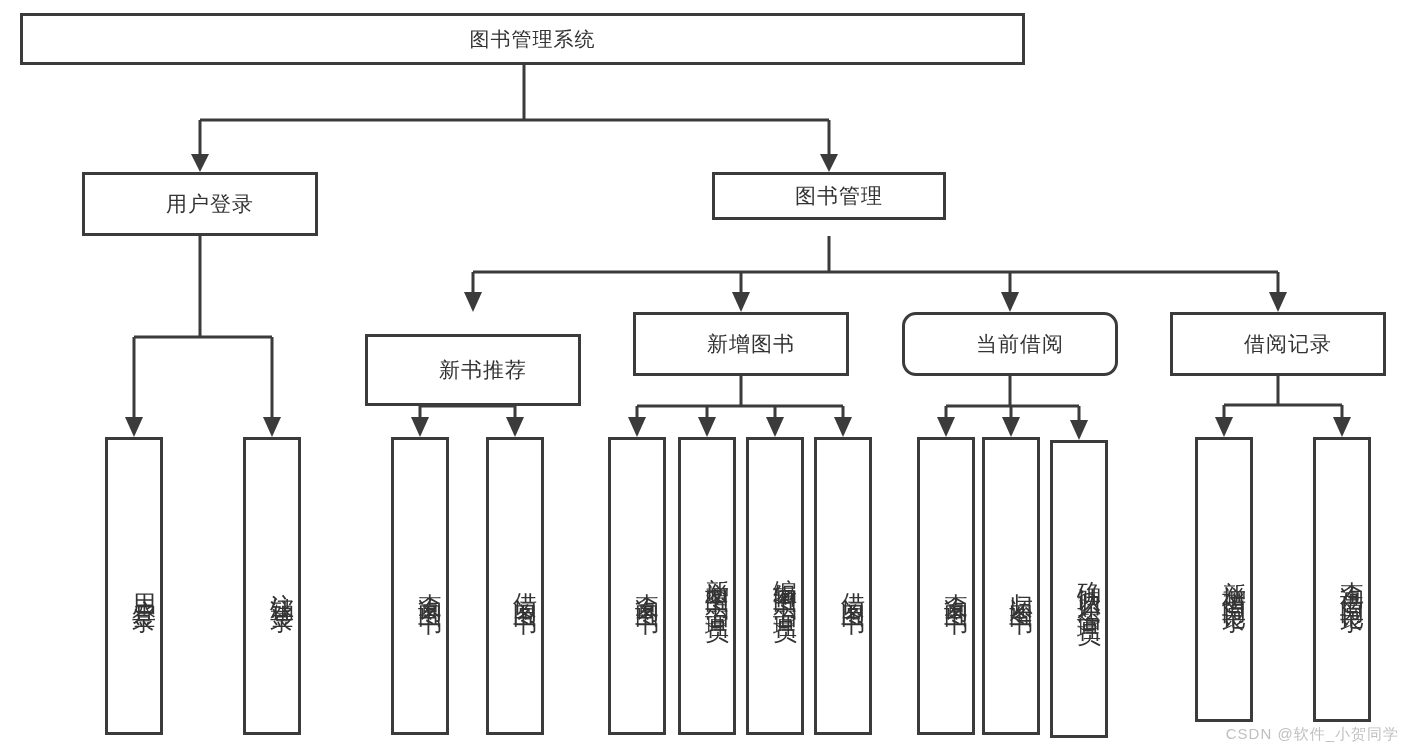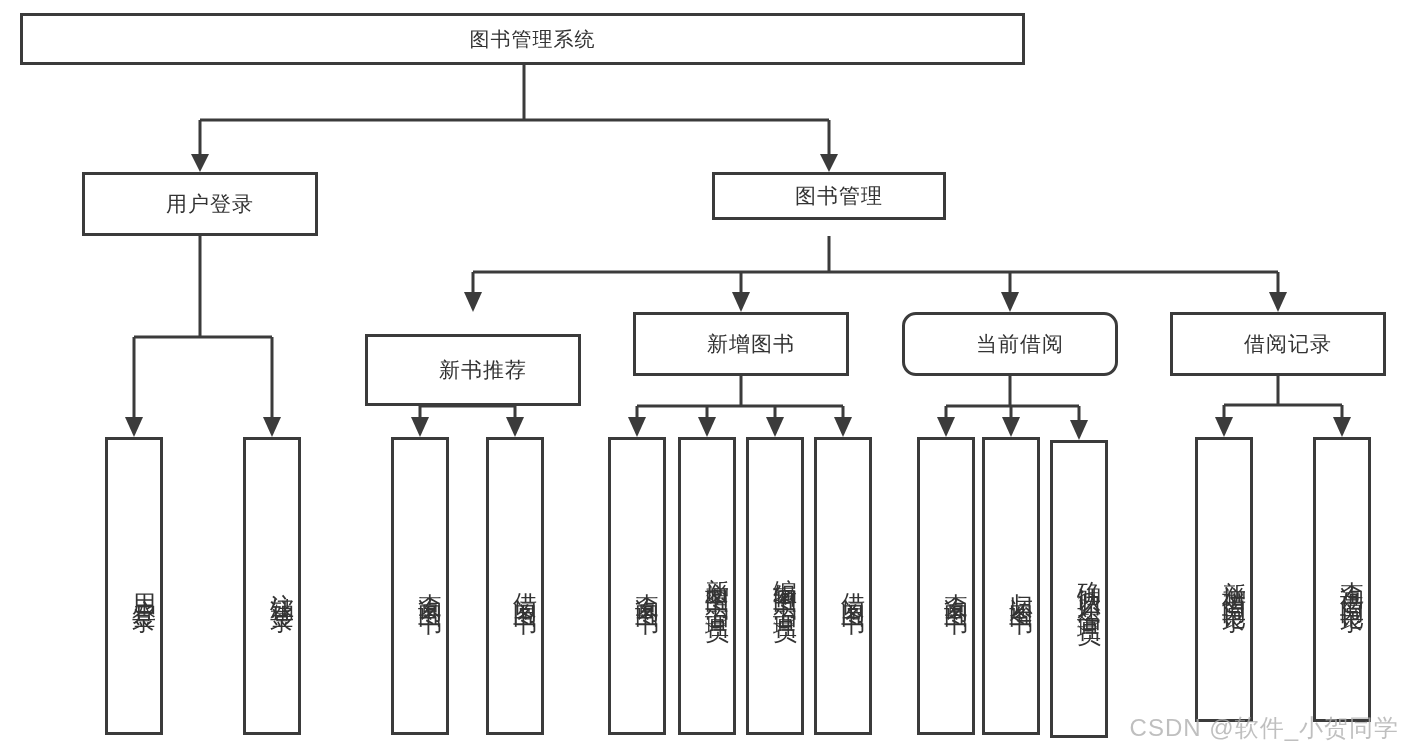--- a/index.html
+++ b/index.html
@@ -55,21 +55,21 @@
   .g3c3{left:746px;}
   .g3c4{left:814px;}
   .g4c1{left:917px;}
   .g4c2{left:982px;}
   .g4c3{left:1050px;top:440px;}
   .g5c1{left:1195px;height:285px;}
   .g5c2{left:1313px;height:285px;}
   #watermark{
     position:absolute;
     right:6px;bottom:3px;
-    font-size:24px;
+    font-size:15px;
     color:var(--wm);
     opacity:.8;
     letter-spacing:1px;
     pointer-events:none;
     white-space:nowrap;
   }
 </style>
 </head>
 <body>
 

